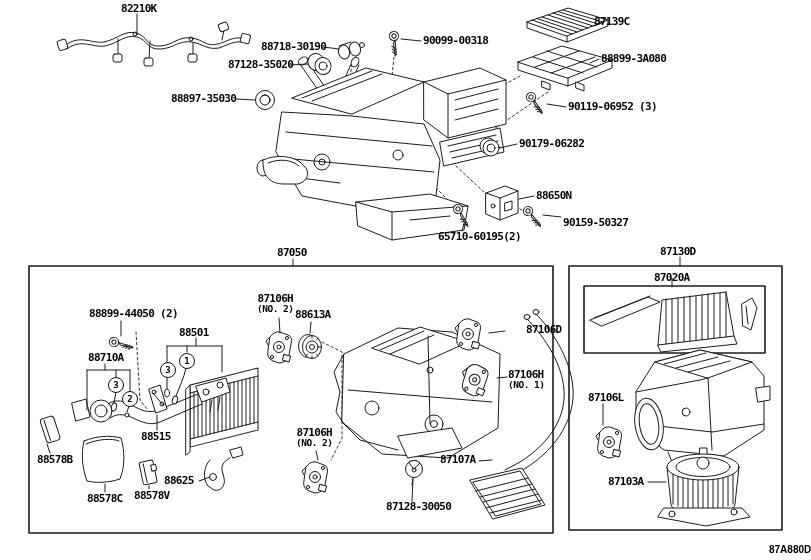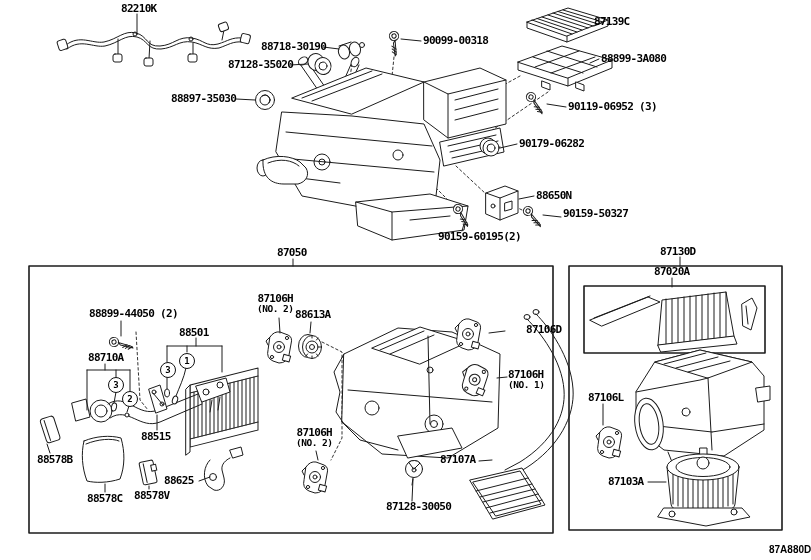--- a/index.html
+++ b/index.html
@@ -409,25 +409,25 @@
   <div class="lbl" style="left:121px;top:3px">82210K</div>
   <div class="lbl" style="left:261px;top:41px">88718-30190</div>
   <div class="lbl" style="left:228px;top:59px">87128-35020</div>
   <div class="lbl" style="left:171px;top:93px">88897-35030</div>
   <div class="lbl" style="left:423px;top:35px">90099-00318</div>
   <div class="lbl" style="left:594px;top:16px">87139C</div>
   <div class="lbl" style="left:601px;top:53px">88899-3A080</div>
   <div class="lbl" style="left:568px;top:101px">90119-06952 (3)</div>
   <div class="lbl" style="left:519px;top:138px">90179-06282</div>
   <div class="lbl" style="left:536px;top:190px">88650N</div>
-  <div class="lbl" style="left:563px;top:208px">90159-50327</div>
-  <div class="lbl" style="left:438px;top:231px">90159-60195(2)</div>
+  <div class="lbl" style="left:563px;top:217px">90159-50327</div>
+  <div class="lbl" style="left:438px;top:231px">65710-60195(2)</div>
   <div class="lbl" style="left:277px;top:247px">87050</div>
   <div class="lbl" style="left:660px;top:246px">87130D</div>
-  <div class="lbl" style="left:654px;top:266px">87020A</div>
+  <div class="lbl" style="left:654px;top:272px">87020A</div>
   <div class="lbl" style="left:89px;top:308px">88899-44050 (2)</div>
   <div class="lbl" style="left:88px;top:352px">88710A</div>
   <div class="lbl" style="left:179px;top:327px">88501</div>
   <div class="lbl" style="left:141px;top:431px">88515</div>
   <div class="lbl" style="left:37px;top:454px">88578B</div>
   <div class="lbl" style="left:87px;top:493px">88578C</div>
   <div class="lbl" style="left:134px;top:490px">88578V</div>
   <div class="lbl" style="left:164px;top:475px">88625</div>
 
   <div class="lbl ctr" style="left:257px;top:293px">

